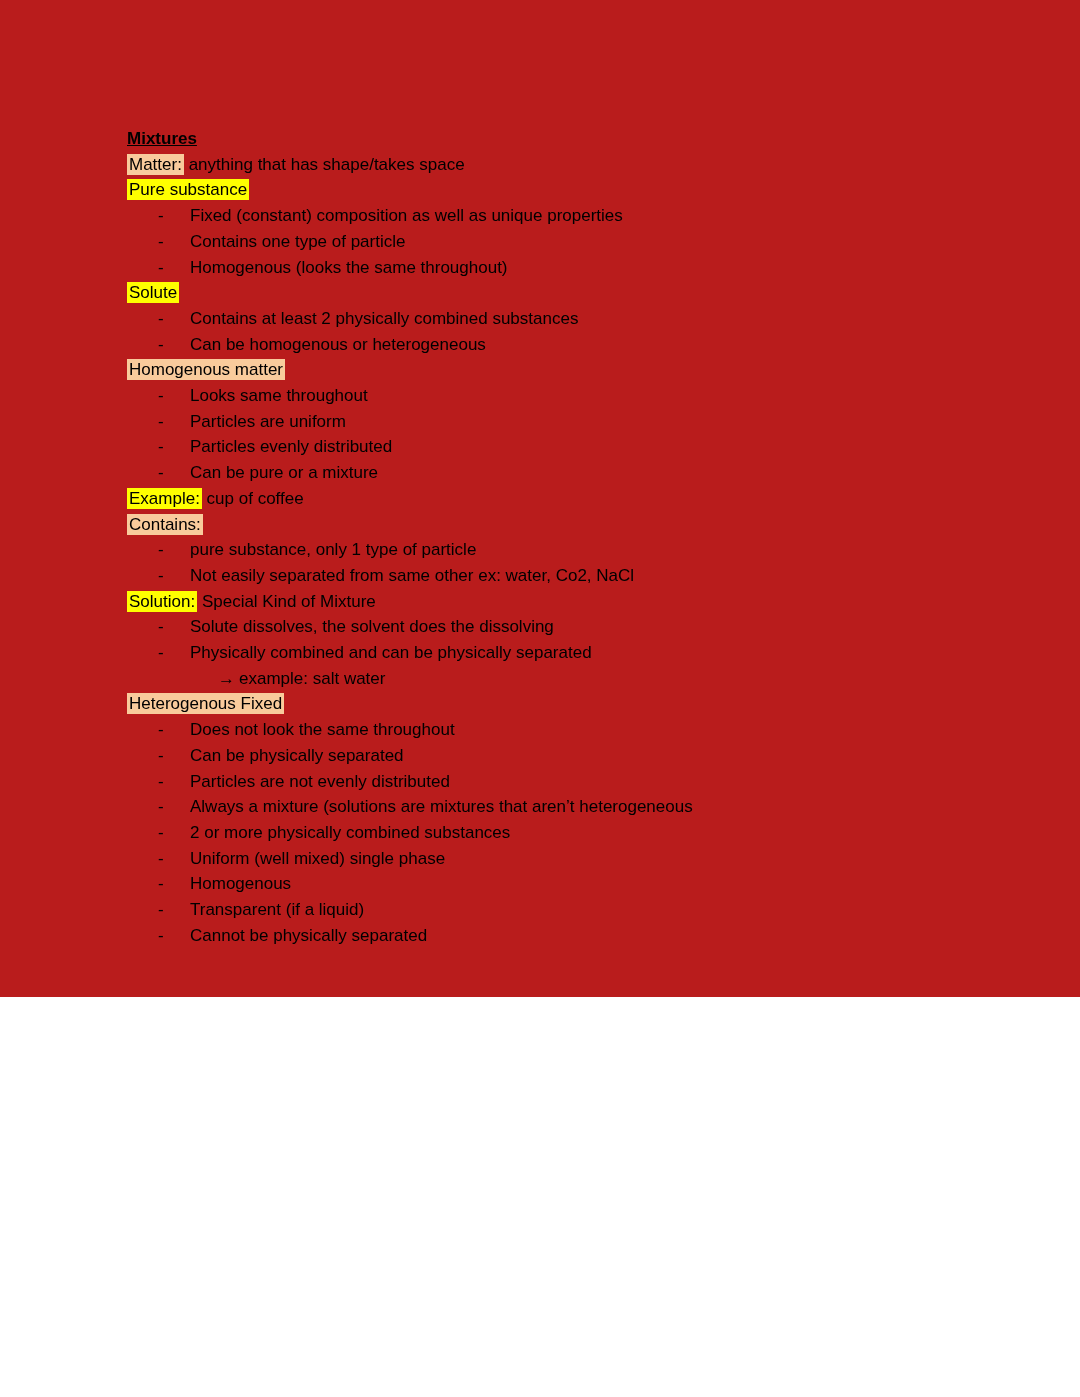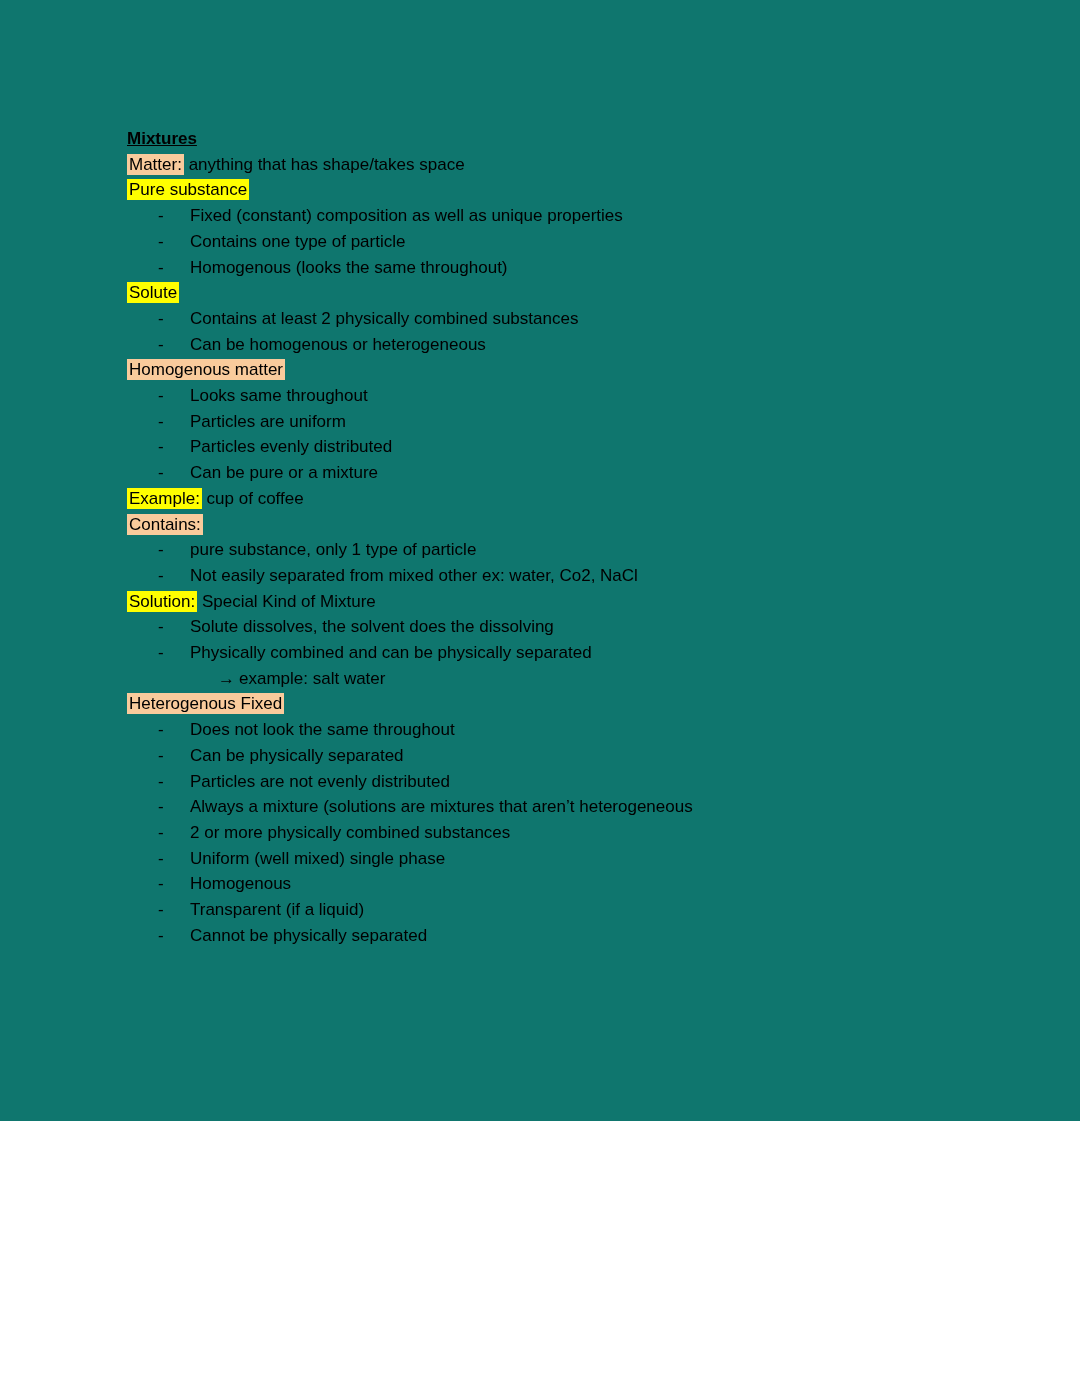--- a/index.html
+++ b/index.html
@@ -5,22 +5,22 @@
   * { margin: 0; padding: 0; box-sizing: border-box; }
   html, body { width: 1080px; }
   body {
     background: #ffffff;
     font-family: "Liberation Sans", "DejaVu Sans", sans-serif;
     color: #000000;
   }
   .page {
     position: relative;
     width: 1080px;
-    height: 1121px;
-    background: #0f766e;
+    height: 997px;
+    background: #b91c1c;
     overflow: hidden;
   }
   .content {
     position: absolute;
     left: 127px;
     top: 126px;
     width: 830px;
     font-size: 17px;
     line-height: 25.7px;
     color: #000000;
@@ -50,21 +50,21 @@
       <div class="line bullet"><span class="marker">-</span><span>Contains at least 2 physically combined substances</span></div>
       <div class="line bullet"><span class="marker">-</span><span>Can be homogenous or heterogeneous</span></div>
       <div class="line"><span class="hl hl-peach">Homogenous matter</span></div>
       <div class="line bullet"><span class="marker">-</span><span>Looks same throughout</span></div>
       <div class="line bullet"><span class="marker">-</span><span>Particles are uniform</span></div>
       <div class="line bullet"><span class="marker">-</span><span>Particles evenly distributed</span></div>
       <div class="line bullet"><span class="marker">-</span><span>Can be pure or a mixture</span></div>
       <div class="line"><span class="hl hl-yellow">Example:</span><span> cup of coffee</span></div>
       <div class="line"><span class="hl hl-peach">Contains:</span></div>
       <div class="line bullet"><span class="marker">-</span><span>pure substance, only 1 type of particle</span></div>
-      <div class="line bullet"><span class="marker">-</span><span>Not easily separated from mixed other ex: water, Co2, NaCl</span></div>
+      <div class="line bullet"><span class="marker">-</span><span>Not easily separated from same other ex: water, Co2, NaCl</span></div>
       <div class="line"><span class="hl hl-yellow">Solution:</span><span> Special Kind of Mixture</span></div>
       <div class="line bullet"><span class="marker">-</span><span>Solute dissolves, the solvent does the dissolving</span></div>
       <div class="line bullet"><span class="marker">-</span><span>Physically combined and can be physically separated</span></div>
       <div class="line subnote"><span class="marker">→</span><span>example: salt water</span></div>
       <div class="line"><span class="hl hl-peach">Heterogenous Fixed</span></div>
       <div class="line bullet"><span class="marker">-</span><span>Does not look the same throughout</span></div>
       <div class="line bullet"><span class="marker">-</span><span>Can be physically separated</span></div>
       <div class="line bullet"><span class="marker">-</span><span>Particles are not evenly distributed</span></div>
       <div class="line bullet"><span class="marker">-</span><span>Always a mixture (solutions are mixtures that aren’t heterogeneous</span></div>
       <div class="line bullet"><span class="marker">-</span><span>2 or more physically combined substances</span></div>

